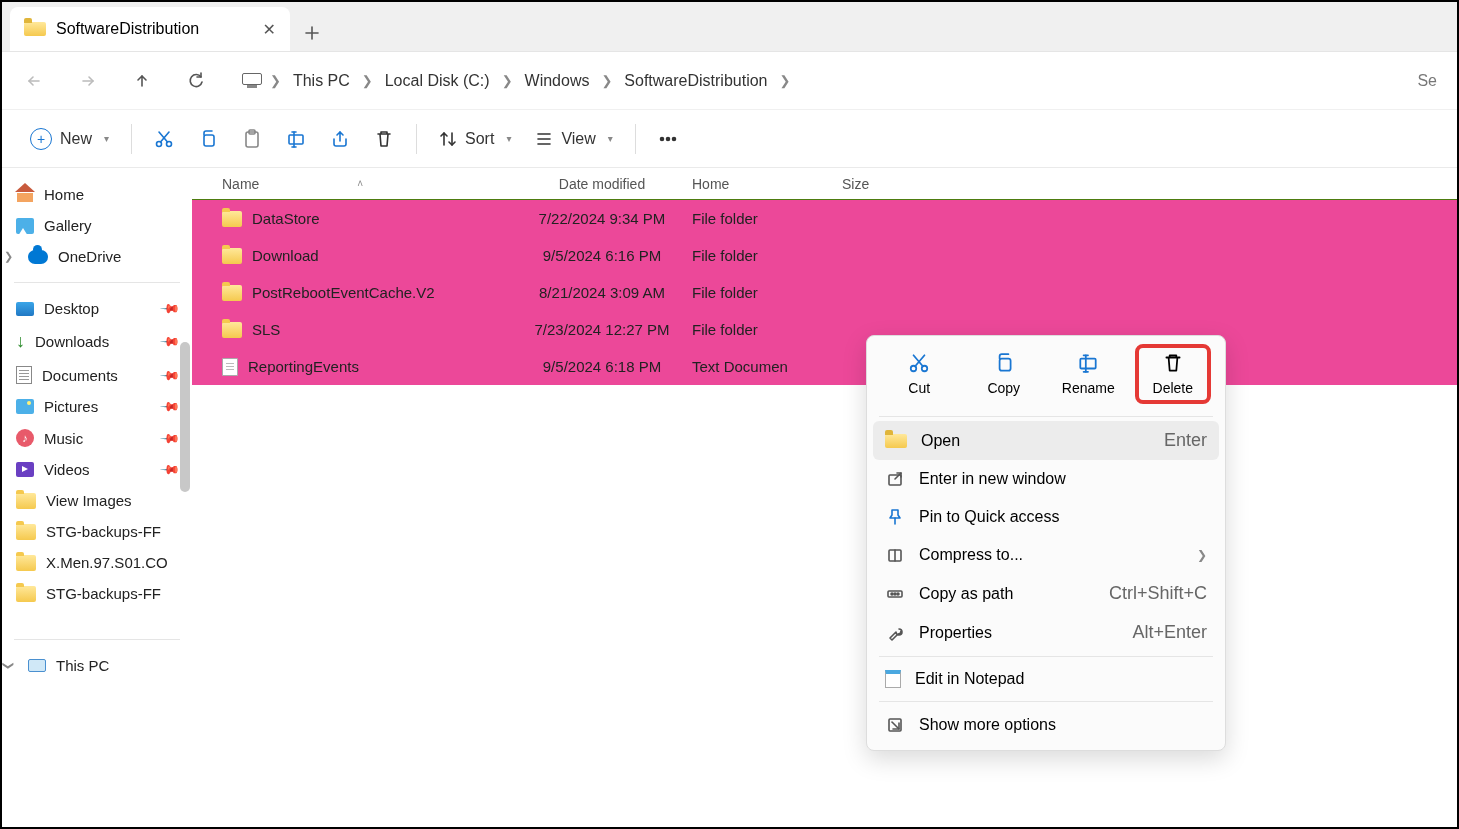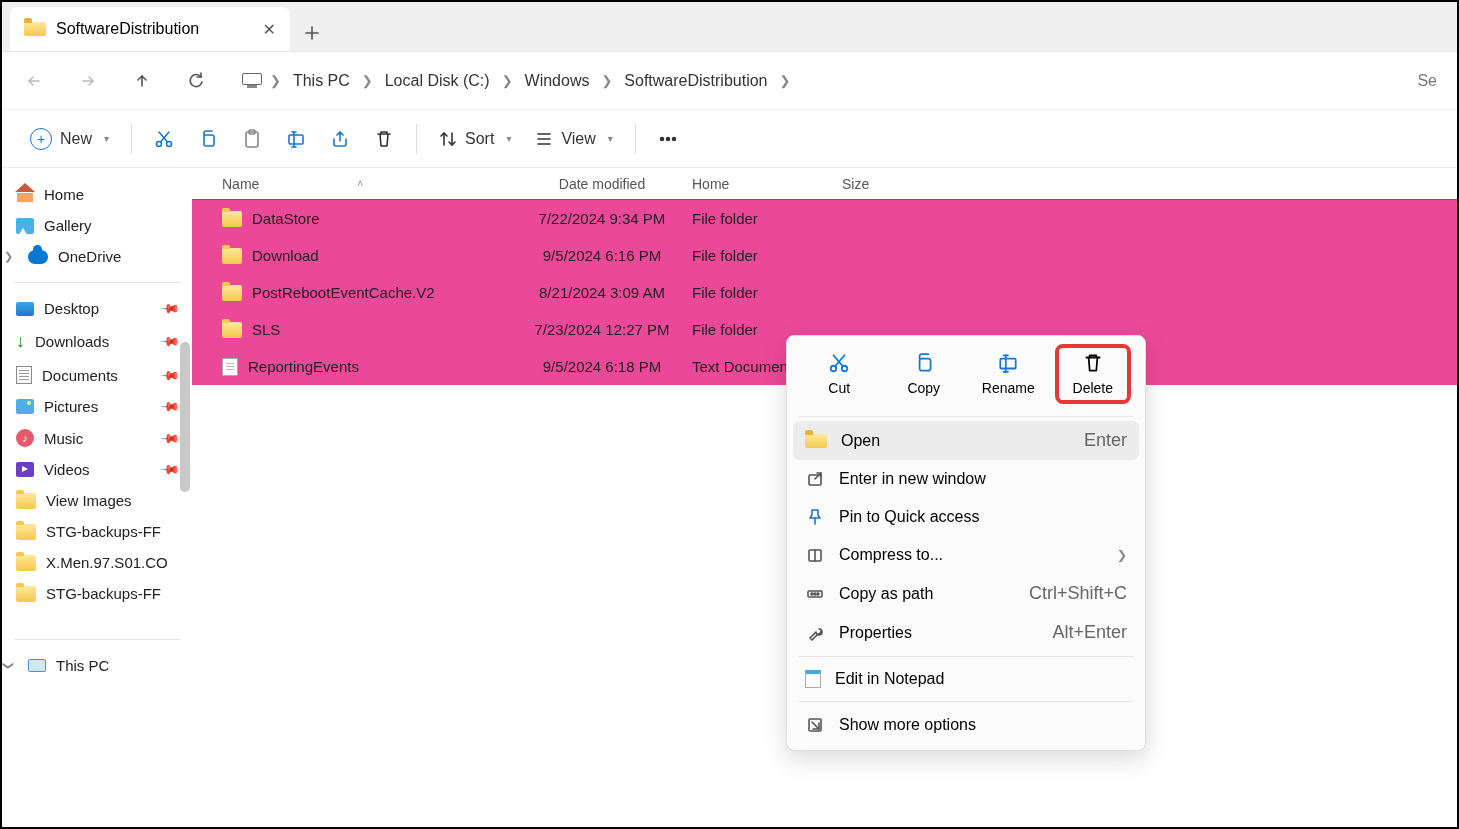--- a/index.html
+++ b/index.html
@@ -68,21 +68,21 @@
 .ico-music { width: 18px; height: 18px; background: #e85a6a; border-radius: 50%; display: flex; align-items: center; justify-content: center; color: #fff; font-size: 11px; }
 .ico-video { width: 18px; height: 15px; background: #6a3fc2; border-radius: 2px; position: relative; }
 .ico-video::after { content: ""; position: absolute; left: 6px; top: 4px; border-left: 6px solid #fff; border-top: 3.5px solid transparent; border-bottom: 3.5px solid transparent; }
 .ico-pc-small { width: 18px; height: 13px; border: 1.5px solid #4a90d0; border-radius: 2px; background: #d0e8f7; position: relative; }
 .ico-pc { width: 20px; height: 15px; position: relative; }
 .ico-pc::before { content: ""; position: absolute; inset: 0 0 3px 0; border: 1.5px solid #666; border-radius: 2px; background: #fff; }
 .ico-pc::after { content: ""; position: absolute; bottom: 0; left: 5px; right: 5px; height: 3px; background: #888; }
 .ico-notepad { width: 16px; height: 18px; background: #fff; border: 1px solid #aaa; border-top: 4px solid #4aa8e0; position: relative; }
 
 
-.context-menu { position: absolute; left: 784px; top: 333px; width: 360px; background: #fbfbfb; border: 1px solid #ddd; border-radius: 8px; box-shadow: 0 8px 24px rgba(0,0,0,0.15); padding: 6px; font-size: 16px; z-index: 100; }
+.context-menu { position: absolute; left: 864px; top: 333px; width: 360px; background: #fbfbfb; border: 1px solid #ddd; border-radius: 8px; box-shadow: 0 8px 24px rgba(0,0,0,0.15); padding: 6px; font-size: 16px; z-index: 100; }
 .cm-actions { display: flex; justify-content: space-around; padding: 4px 4px 10px 4px; }
 .cm-action { display: flex; flex-direction: column; align-items: center; gap: 6px; cursor: pointer; padding: 6px 10px; border-radius: 6px; font-size: 14px; width: 72px; }
 .cm-action.highlighted { outline: 4px solid #e53935; outline-offset: -2px; }
 .cm-item { display: flex; align-items: center; gap: 14px; padding: 9px 12px; cursor: pointer; border-radius: 6px; }
 .cm-item.hover { background: #ececec; }
 .cm-item .shortcut { margin-left: auto; color: #666; font-size: 18px; }
 .cm-item .arrow-r { margin-left: auto; color: #888; font-size: 12px; }
 .cm-sep { height: 1px; background: #e5e5e5; margin: 4px 6px; }
 .cm-ico { width: 20px; height: 20px; display: flex; align-items: center; justify-content: center; color: #555; }
 

